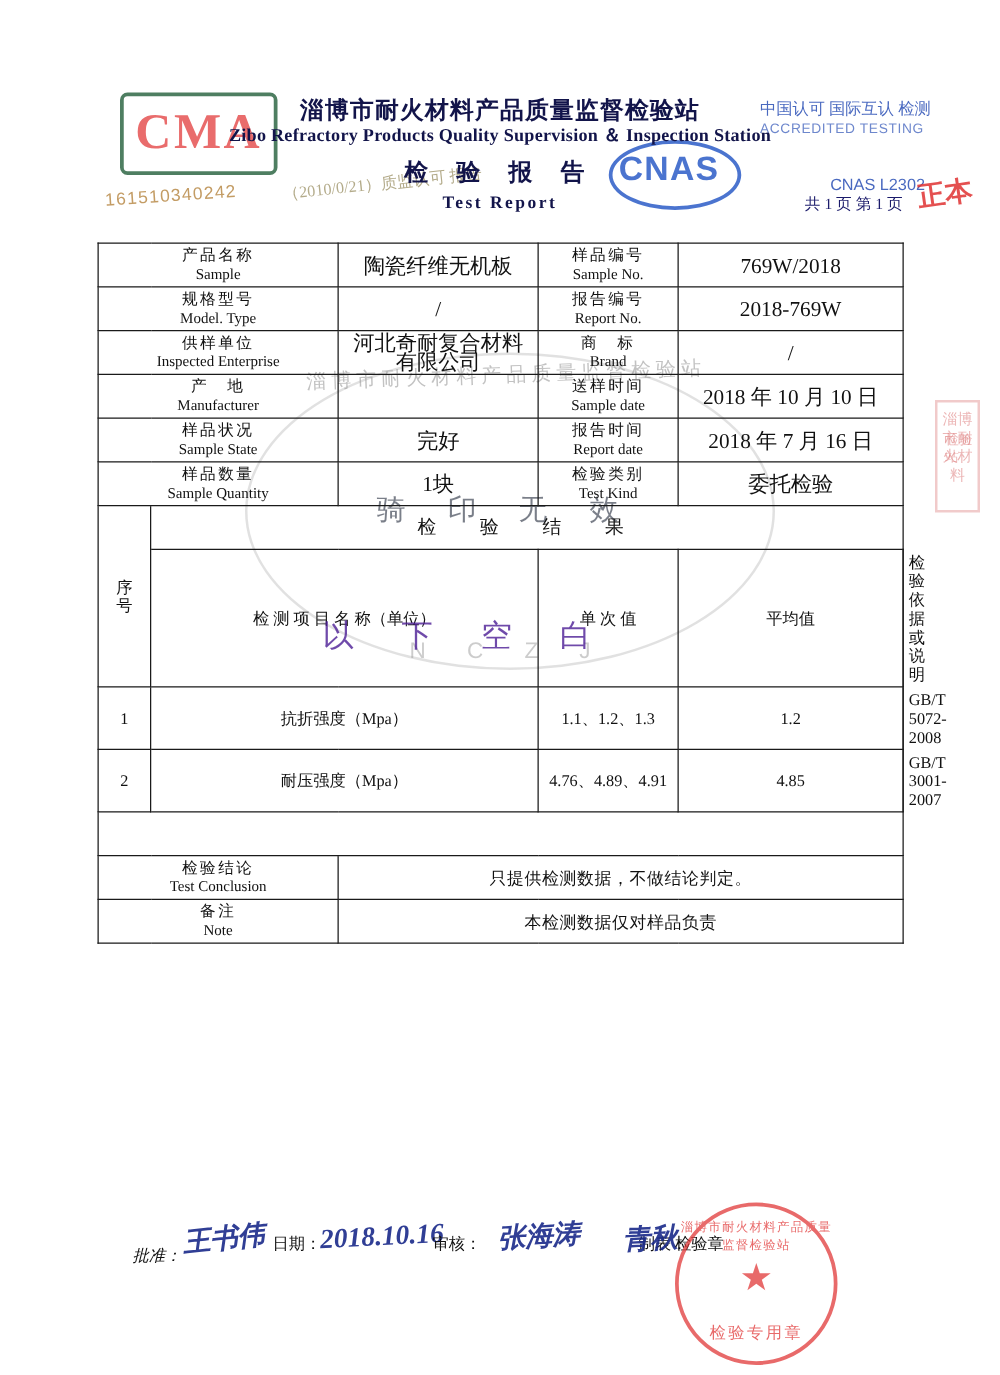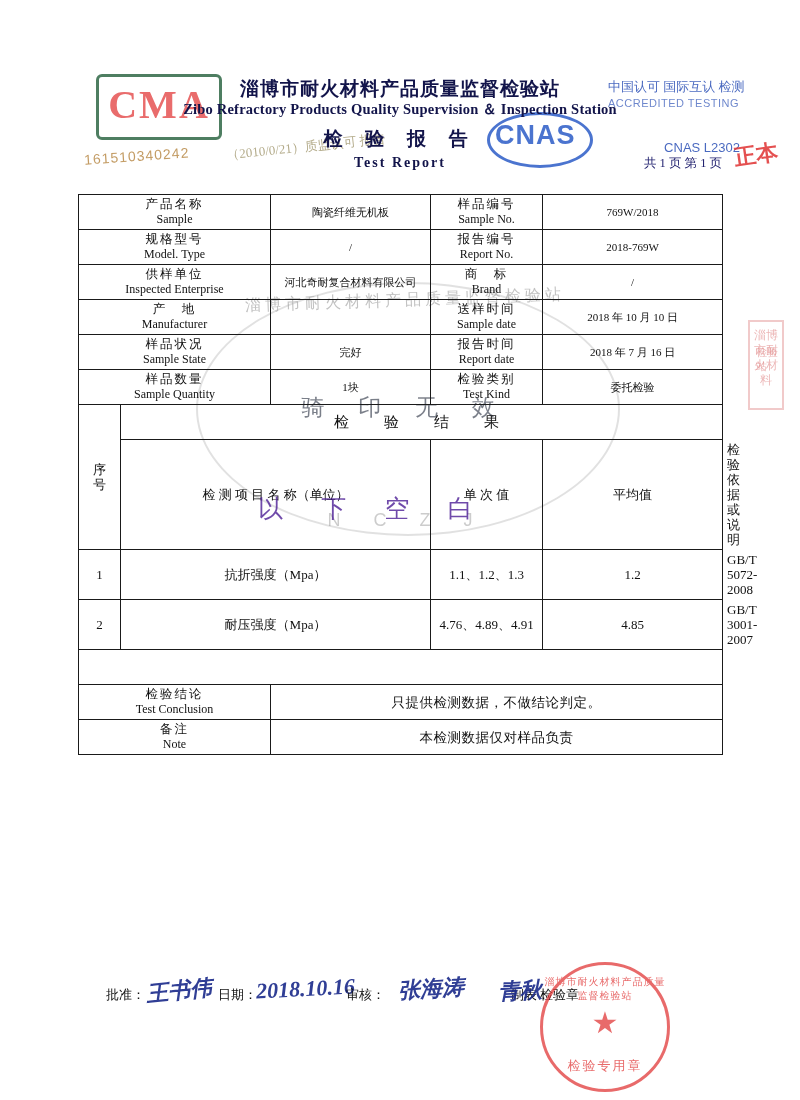--- a/index.html
+++ b/index.html
@@ -302,21 +302,21 @@
     text-align: center;
     line-height: 15px;
     height: 30px;
   }
   .lbl {
     font-size: 12.5px;
     line-height: 15px;
   }
   .lbl .cn { display: block; letter-spacing: 2px; }
   .lbl .en { display: block; font-family: "Liberation Serif", serif; font-size: 12px; }
-  .val { font-size: 11px; }
+  .val { font-size: 17px; }
   .section-title {
     font-size: 15px;
     letter-spacing: 10px;
     font-weight: normal;
   }
   .col-seq .cn { display: block; line-height: 15px; }
   .blank-row td { height: 342px; }
   .conc-cell {
     font-size: 13.5px;
     letter-spacing: .5px;
@@ -329,21 +329,21 @@
     left: 78px;
     top: 980px;
     width: 644px;
     font-size: 13px;
     height: 30px;
   }
   .footer .item {
     position: absolute;
     white-space: nowrap;
   }
-  .f-approve { left: 28px; top: 6px; }
+  .f-approve { left: 28px; top: 16px; font-style: italic; }
   .f-date { left: 140px; top: 6px; }
   .f-check { left: 268px; top: 6px; }
   .f-maker { left: 385px; top: 6px; margin-left: 48px; }
   .f-seal { left: 462px; top: 6px; }
   .hand {
     position: absolute;
     color: #1a2a8a;
     font-family: "Liberation Serif", serif;
     font-style: italic;
     font-weight: bold;

